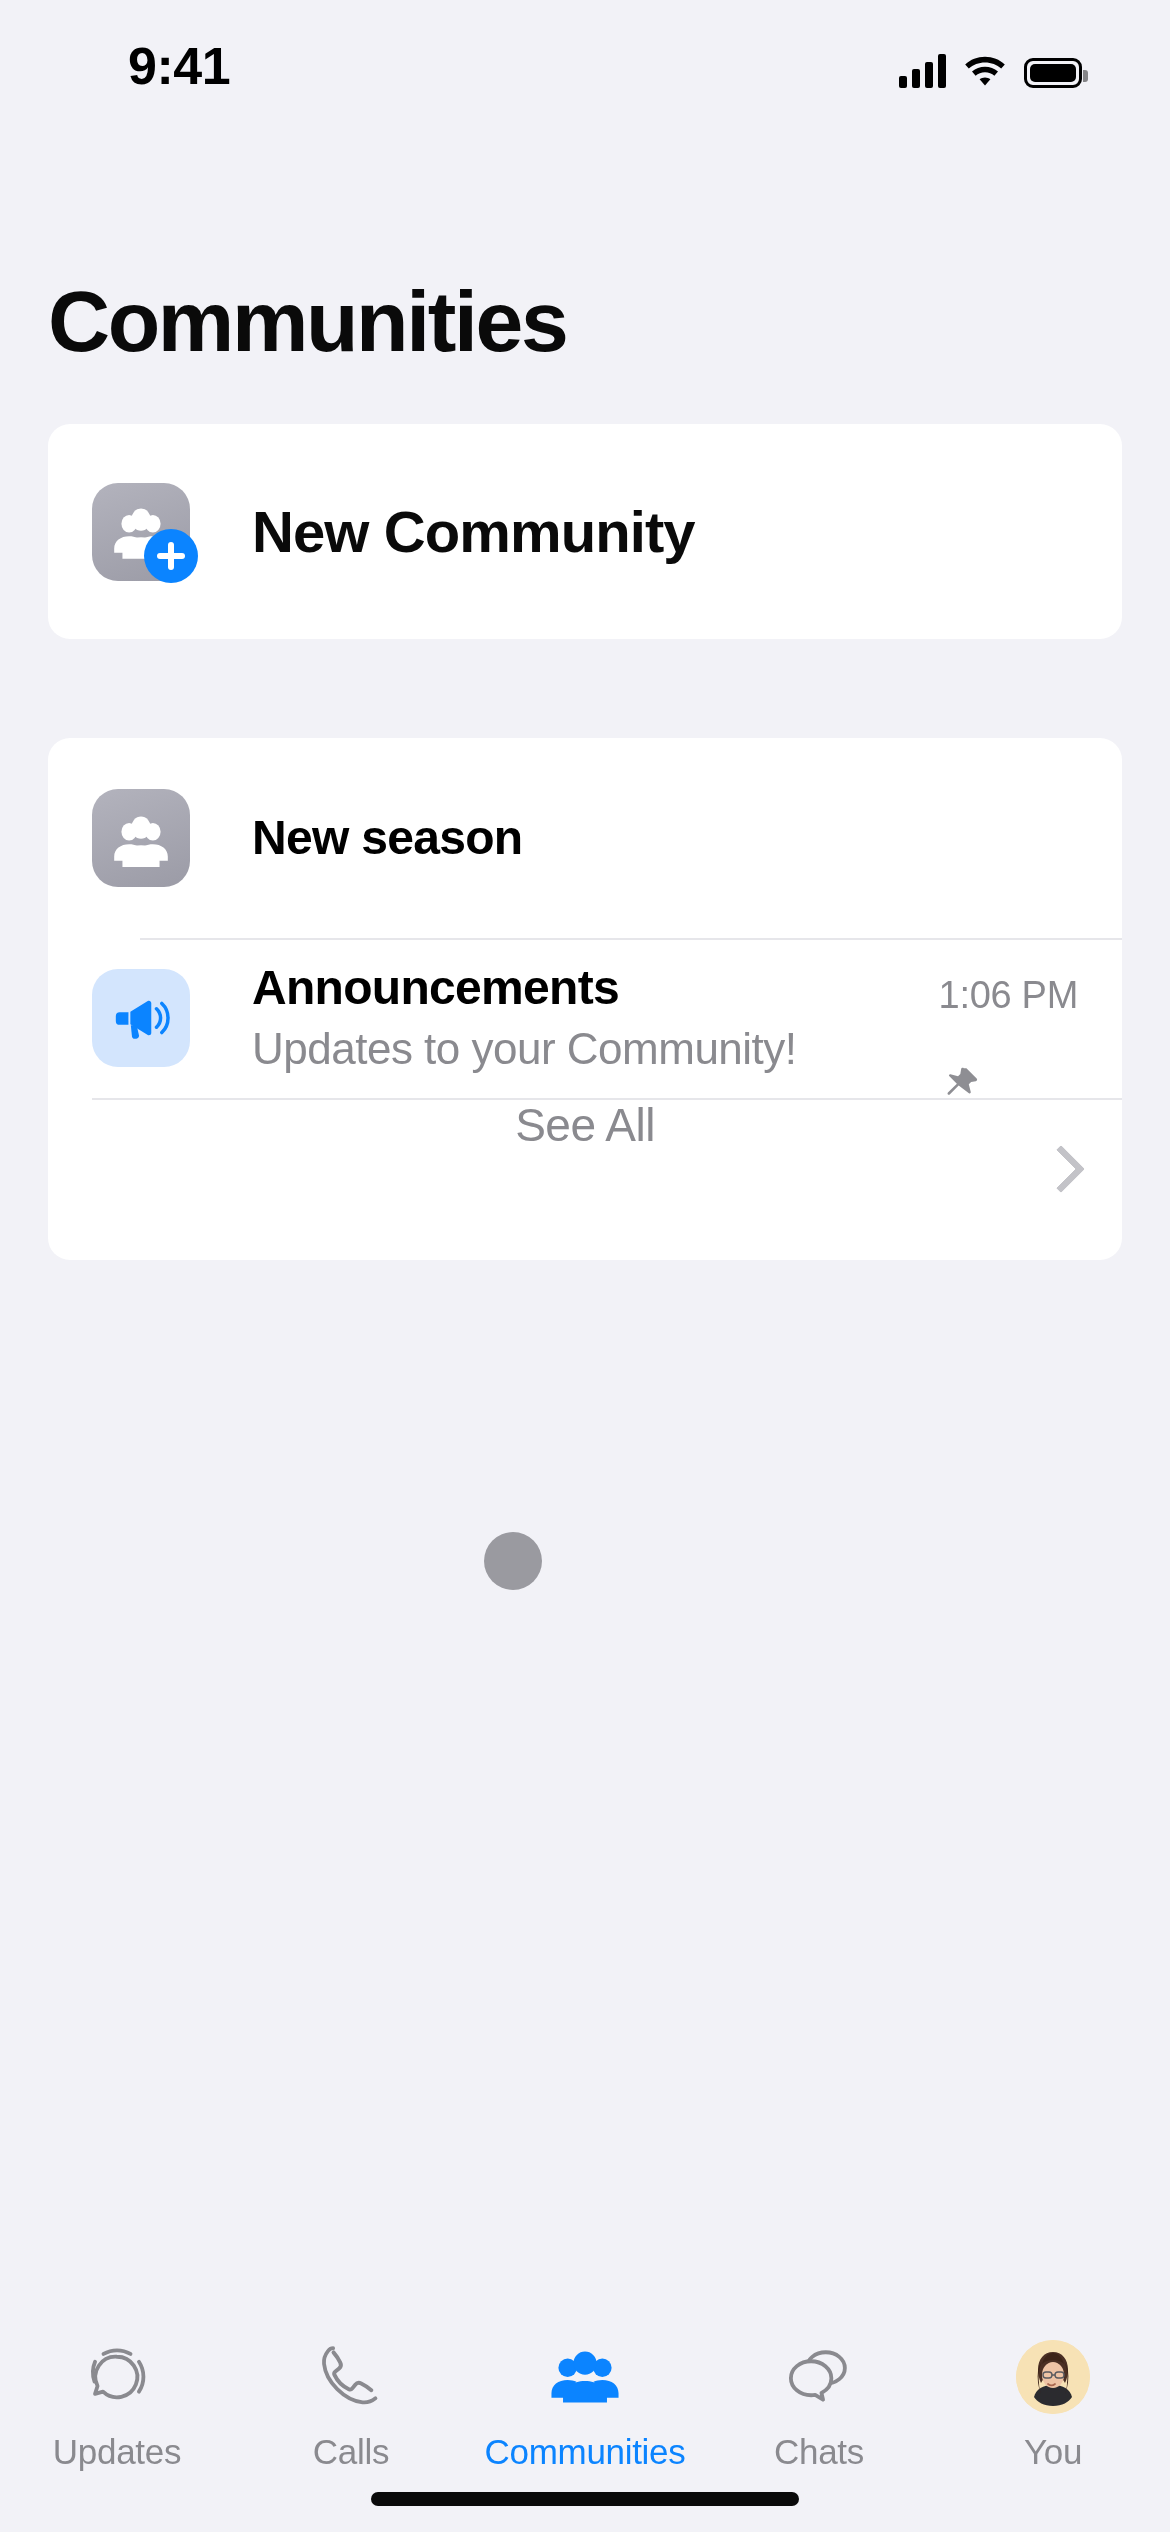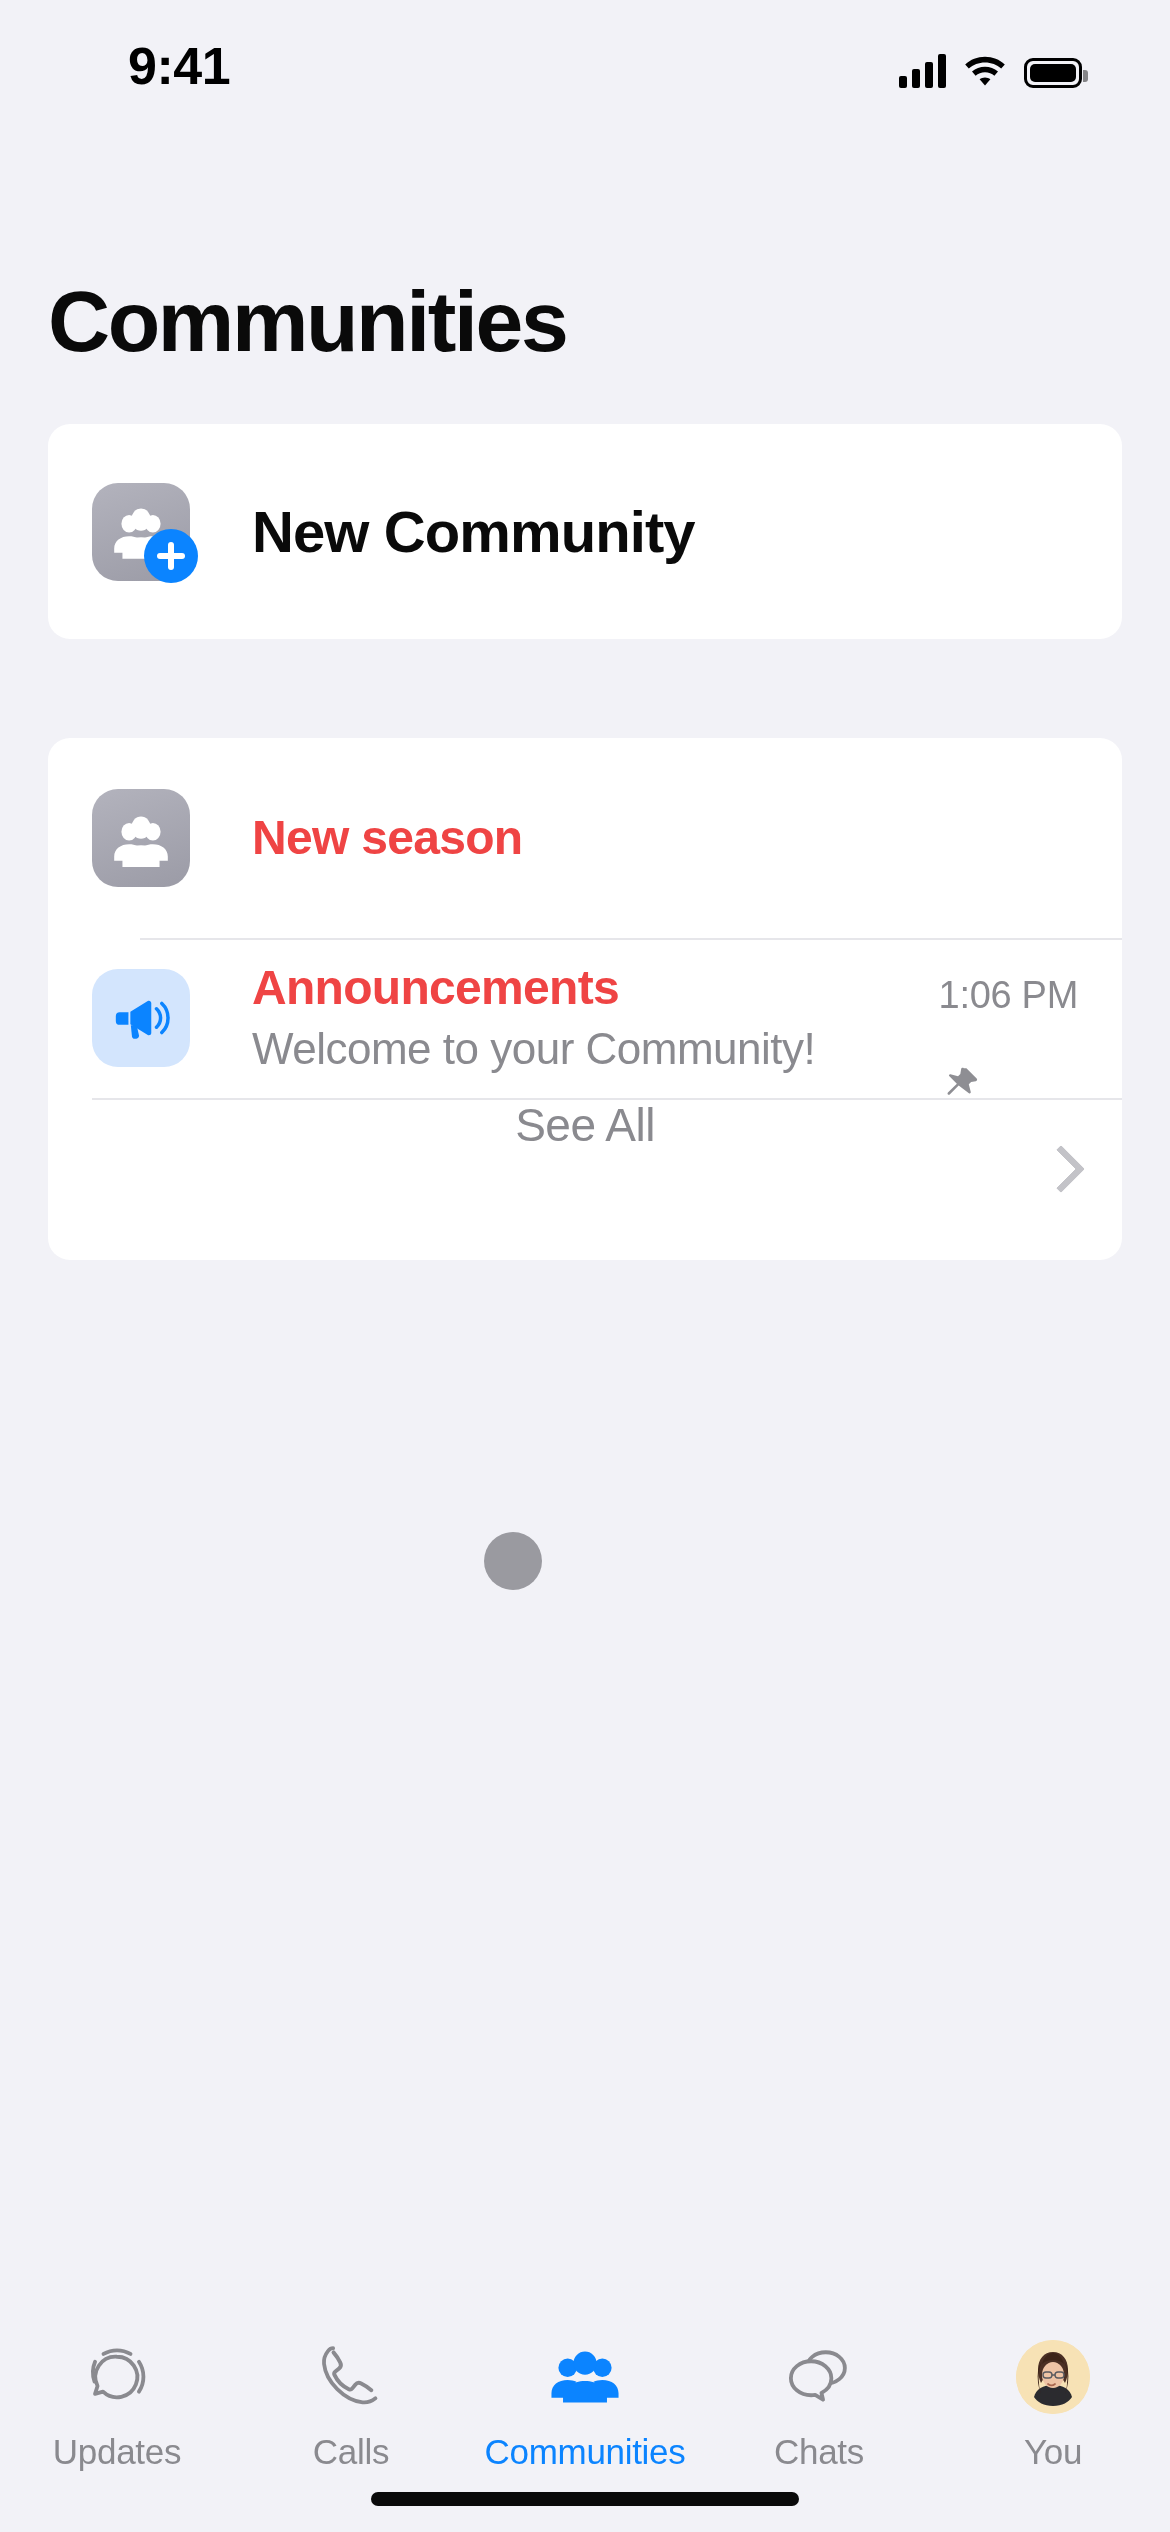--- a/index.html
+++ b/index.html
@@ -74,21 +74,21 @@
   .ava-plus::after  { width:6px;  height:28px; }
 
   .ava-ann {
     width:98px; height:98px; border-radius:26px; background:#d3e5fd;
     display:flex; align-items:center; justify-content:center;
   }
 
   
   .txt { flex:1 1 auto; min-width:0; padding-left:62px; padding-right:16px; }
   .title-lg { font-size:58px; font-weight:700; color:#0a0a0a; letter-spacing:-0.9px; line-height:1.1; }
-  .title-md { font-size:48px; font-weight:700; color:#ef4444; letter-spacing:-0.7px; line-height:1.12; }
+  .title-md { font-size:48px; font-weight:700; color:#000000; letter-spacing:-0.7px; line-height:1.12; }
   .subtitle { font-size:44px; font-weight:400; color:#8a8a8f; letter-spacing:-0.5px;
               line-height:1.15; margin-top:9px;
               white-space:nowrap; overflow:hidden; text-overflow:ellipsis; }
   .see-all  { font-size:46px; font-weight:400; color:#8a8a8f; letter-spacing:-0.5px; }
 
   .meta { flex:0 0 auto; display:flex; flex-direction:column; align-items:flex-start;
           padding-right:44px; align-self:flex-start; margin-top:36px;gap:25px; }
   .meta-time { font-size:38px; color:#8a8a8f; letter-spacing:-0.3px; }
   .meta-pin { margin-top:22px; width:42px; height:42px; }
 
@@ -195,21 +195,21 @@
             <path d="M10 26h9v13h-9a4 4 0 0 1-4-4v-5a4 4 0 0 1 4-4z" fill="#0b84ff"></path>
             <path d="M21 25.5 39 14.5c1.6-1 3.6.2 3.6 2v31c0 1.8-2 3-3.6 2L21 38.5v-13z" fill="#0b84ff"></path>
             <path d="M21.5 39.5h6l2.4 10.4c.4 1.8-.9 3.5-2.7 3.5h-1.8c-1.3 0-2.4-.9-2.7-2.1l-1.2-11.8z" fill="#0b84ff"></path>
             <path d="M48 22.5c2.6 2.5 4.2 5.9 4.2 9.5S50.6 39 48 41.5" stroke="#0b84ff" stroke-width="3.6" fill="none" stroke-linecap="round"></path>
             <path d="M53.5 17c4 3.7 6.4 8.9 6.4 15s-2.4 11.3-6.4 15" stroke="#0b84ff" stroke-width="3.6" fill="none" stroke-linecap="round"></path>
           </svg>
         </div>
       </div>
       <div class="txt">
         <div class="title-md">Announcements</div>
-        <div class="subtitle">Welcome to your Community!</div>
+        <div class="subtitle">Updates to your Community!</div>
       </div>
       <div class="meta">
         <div class="meta-time">1:06 PM</div>
         <svg class="meta-pin" viewBox="0 0 64 64">
           <path d="M41.8 6.6 57.4 22.2c1.4 1.4.6 3.8-1.3 4.1l-7.2 1.2-3.5 3.5 3 11.6c.4 1.6-1.5 2.9-2.8 1.9L30 32.8 16.4 46.4c-.8.8-2 .8-2.8 0s-.8-2 0-2.8L27.2 30 15.5 18.4c-1-1.3.3-3.2 1.9-2.8l11.6 3 3.5-3.5 1.2-7.2c.3-1.9 2.7-2.7 4.1-1.3z" fill="#8e8e93"></path>
         </svg>
       </div>
     </div>
 
     <div class="row row-see">

